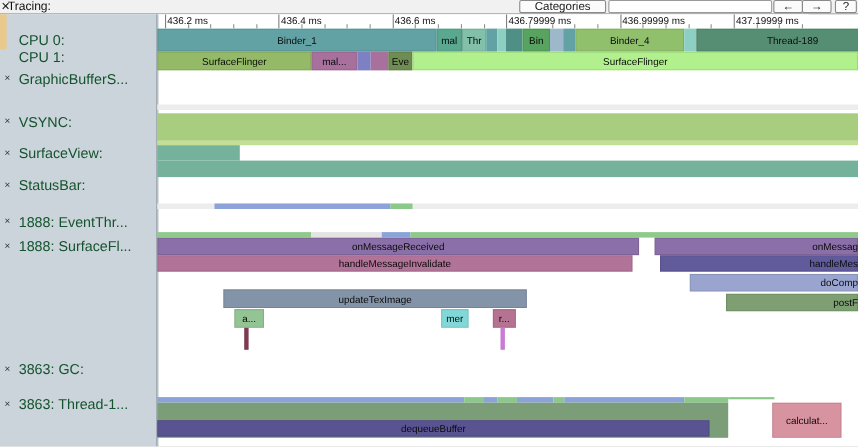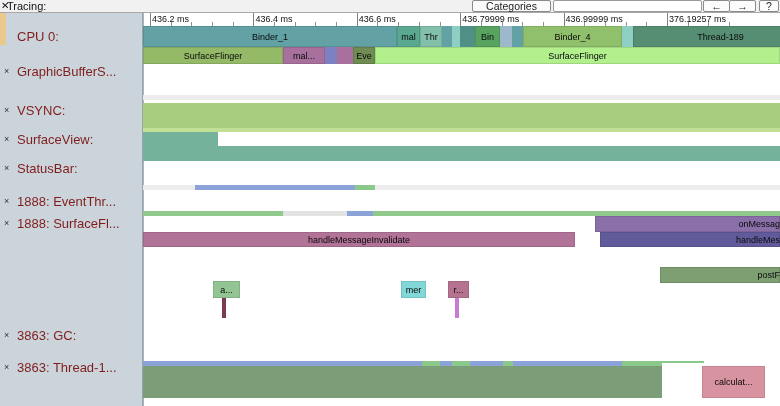--- a/index.html
+++ b/index.html
@@ -24,21 +24,21 @@
   #ruler{position:absolute;left:143px;top:13px;width:592px;height:13px;background:#fff;overflow:hidden;}
   .tick-major{position:absolute;top:0;width:1px;height:13px;background:#808080;}
   .tick-minor{position:absolute;bottom:0;width:1px;height:4px;background:#909090;}
   .tick-label{position:absolute;top:1px;font-size:9px;color:#111;white-space:nowrap;}
   
   #sidebar{position:absolute;left:0;top:13px;width:143px;height:393px;background:#ccd4db;
            border-right:1px solid #98a4ac;box-sizing:border-box;}
   #sidebar-accent{position:absolute;left:0;top:13px;width:6px;height:32px;background:#e9c98c;}
   .srow{position:absolute;left:0;width:143px;height:15px;}
   .srow .x{position:absolute;left:4px;top:2px;font-size:9px;color:#333;cursor:pointer;}
-  .srow .lbl{position:absolute;left:17px;top:0px;font-size:13px;color:#7f1d1d;white-space:nowrap;
+  .srow .lbl{position:absolute;left:17px;top:0px;font-size:13px;color:#14532d;white-space:nowrap;
              overflow:hidden;max-width:124px;}
   
   #tracks{position:absolute;left:0;top:0;width:780px;height:406px;pointer-events:none;}
   #timeline-border{position:absolute;left:143px;top:13px;width:1px;height:393px;background:#aab4ba;}
   .track{position:absolute;left:0;width:780px;}
   .seg{position:absolute;top:0;height:100%;box-sizing:border-box;overflow:hidden;
        display:flex;align-items:center;justify-content:center;
        font-size:9px;color:#0a0a0a;white-space:nowrap;pointer-events:auto;}
   .seg.lab{box-shadow:inset 0 0 0 1px rgba(0,0,0,0.10);}
   .seg.right{justify-content:flex-end;}
@@ -83,32 +83,35 @@
       <div class="tick-minor" style="left: 358.56px;"></div>
       <div class="tick-minor" style="left: 379.24px;"></div>
       <div class="tick-minor" style="left: 399.92px;"></div>
       <div class="tick-major" style="left: 420.6px;"></div>
       <div class="tick-label" style="left: 422.6px;">436.99999 ms</div>
       <div class="tick-minor" style="left: 441.28px;"></div>
       <div class="tick-minor" style="left: 461.96px;"></div>
       <div class="tick-minor" style="left: 482.64px;"></div>
       <div class="tick-minor" style="left: 503.32px;"></div>
       <div class="tick-major" style="left: 524px;"></div>
-      <div class="tick-label" style="left: 526px;">376.19257 ms</div>
+      <div class="tick-label" style="left: 526px;">437.19999 ms</div>
       <div class="tick-minor" style="left: 544.68px;"></div>
       <div class="tick-minor" style="left: 565.36px;"></div>
       <div class="tick-minor" style="left: 586.04px;"></div>
       <div class="tick-minor" style="left: 606.72px;"></div>
       <div class="tick-major" style="left: 627.4px;"></div>
       <div class="tick-label" style="left: 629.4px;">4</div>
     </div>
 
   <div id="sidebar">
       <div class="srow" style="top: 16px;">
         <span class="lbl">CPU 0:</span>
+      </div>
+      <div class="srow" style="top: 31px;">
+        <span class="lbl">CPU 1:</span>
       </div>
       <div class="srow" style="top: 51px;">
         <span class="x">×</span>
         <span class="lbl">GraphicBufferS...</span>
       </div>
       <div class="srow" style="top: 90px;">
         <span class="x">×</span>
         <span class="lbl">VSYNC:</span>
       </div>
       <div class="srow" style="top: 119px;">
@@ -182,25 +185,32 @@
         <div class="seg" style="left: 195px; width: 160px; background: rgb(139, 163, 216);"></div>
         <div class="seg" style="left: 355px; width: 20px; background: rgb(139, 201, 138);"></div>
       </div>
       <div class="track" style="top: 211px; height: 5px;">
         <div class="seg" style="left: 143px; width: 140px; background: rgb(143, 202, 140);"></div>
         <div class="seg" style="left: 283px; width: 64px; background: rgb(227, 227, 227);"></div>
         <div class="seg" style="left: 347px; width: 26px; background: rgb(139, 163, 216);"></div>
         <div class="seg" style="left: 373px; width: 407px; background: rgb(143, 202, 140);"></div>
       </div>
       <div class="track" style="top: 216px; height: 16px;">
+        <div class="seg lab" style="left: 143px; width: 438px; background: rgb(139, 111, 168);">onMessageReceived</div>
         <div class="seg lab right" style="left: 595px; width: 185px; background: rgb(139, 111, 168);">onMessag</div>
       </div>
       <div class="track" style="top: 232px; height: 15px;">
         <div class="seg lab" style="left: 143px; width: 432px; background: rgb(178, 115, 152);">handleMessageInvalidate</div>
         <div class="seg lab right" style="left: 600px; width: 180px; background: rgb(97, 91, 156);">handleMes</div>
+      </div>
+      <div class="track" style="top: 249px; height: 16px;">
+        <div class="seg lab right" style="left: 627px; width: 153px; background: rgb(154, 165, 207);">doComp</div>
+      </div>
+      <div class="track" style="top: 263px; height: 17px;">
+        <div class="seg lab" style="left: 203px; width: 276px; background: rgb(132, 148, 168);">updateTexImage</div>
       </div>
       <div class="track" style="top: 267px; height: 16px;">
         <div class="seg lab right" style="left: 660px; width: 120px; background: rgb(125, 159, 114);">postF</div>
       </div>
       <div class="track" style="top: 281px; height: 17px;">
         <div class="seg lab" style="left: 213px; width: 27px; background: rgb(147, 196, 147);">a...</div>
         <div class="seg lab" style="left: 401px; width: 25px; background: rgb(130, 216, 216);">mer</div>
         <div class="seg lab" style="left: 448px; width: 21px; background: rgb(181, 115, 145);">r...</div>
       </div>
       <div class="track" style="top: 298px; height: 20px;">
@@ -217,15 +227,18 @@
         <div class="seg" style="left: 513px; width: 109px; background: rgb(139, 163, 216);"></div>
         <div class="seg" style="left: 622px; width: 40px; background: rgb(139, 201, 138);"></div>
       </div>
       <div class="track" style="top: 361px; height: 2px;">
         <div class="seg" style="left: 662px; width: 42px; background: rgb(139, 201, 138);"></div>
       </div>
       <div class="track" style="top: 366px; height: 32px;">
         <div class="seg" style="left: 143px; width: 519px; background: rgb(123, 157, 120);"></div>
         <div class="seg lab" style="left: 702px; width: 63px; background: rgb(216, 147, 160);">calculat...</div>
       </div>
+      <div class="track" style="top: 382px; height: 15px;">
+        <div class="seg lab" style="left: 143px; width: 502px; background: rgb(90, 83, 145);">dequeueBuffer</div>
+      </div>
     </div>
 
 </div>
 
 </body></html>

